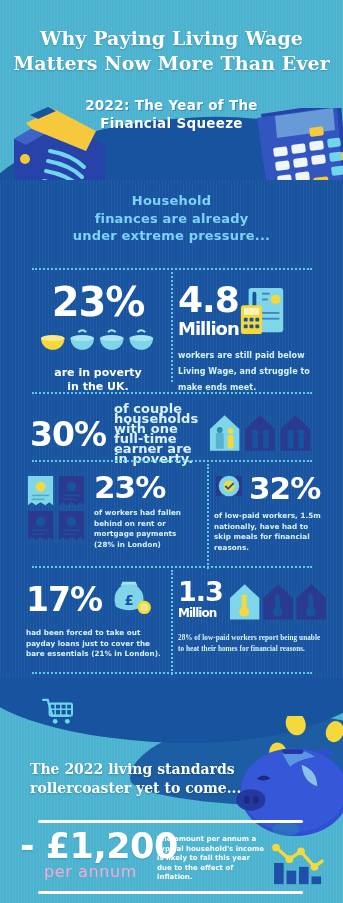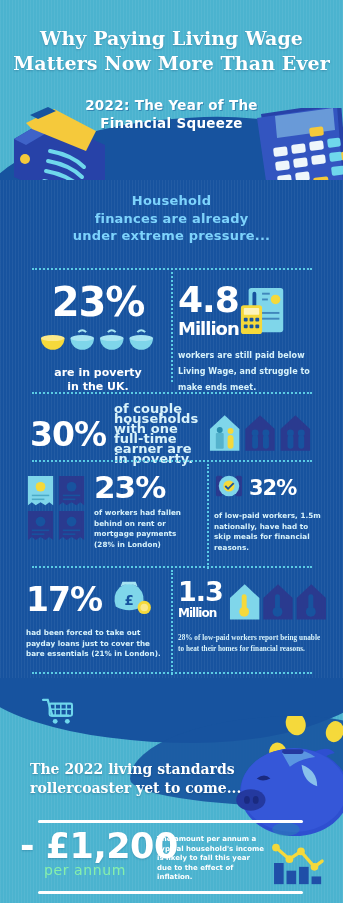--- a/index.html
+++ b/index.html
@@ -183,23 +183,23 @@
     font-family: "DejaVu Sans", sans-serif;
     font-weight: bold;
     font-size: 35px;
     line-height: 28px;
     letter-spacing: -.5px;
     text-shadow: 0 1px 2px rgba(0,50,90,.22);
   }
   .per-annum {
     position: absolute;
     left: 44px; top: 862px;
-    color: #86efac;
-    font-family: "DejaVu Sans", sans-serif;
-    font-size: 14px;
+    color: #f9a8d4;
+    font-family: "DejaVu Sans", sans-serif;
+    font-size: 16px;
     letter-spacing: .6px;
   }
   .amount-note {
     position: absolute;
     left: 157px; top: 835px;
     width: 108px;
     color: #ffffff;
     font-family: "DejaVu Sans", sans-serif;
     font-weight: bold;
     font-size: 7px;
@@ -424,21 +424,21 @@
     <div style="display:flex; align-items:center; gap:5px;">
       <div>
         <svg viewBox="0 0 32 30" width="30" height="28">
           <rect x="2" y="4" width="7" height="22" rx="2" fill="#2a3a8f"></rect>
           <rect x="23" y="4" width="7" height="22" rx="2" fill="#2a3a8f"></rect>
           <circle cx="16" cy="15" r="11" fill="#7fd6ea"></circle>
           <circle cx="16" cy="15" r="6" fill="#f5d93b"></circle>
           <path d="M12 15 l3 3 l6 -6" stroke="#17539f" stroke-width="2" fill="none"></path>
         </svg>
       </div>
-      <div class="stat-big" style="font-size:21px;">32%</div>
+      <div class="stat-big" style="font-size:31px;">32%</div>
     </div>
     <div class="stat-sm" style="margin-top:7px; width:110px;">of low-paid workers, 1.5m nationally, have had to skip meals for financial reasons.</div>
   </div>
 
   <div class="divider" style="left:32px; top:566px; width:280px;"></div>
   <div class="vdiv" style="left:171px; top:570px; height:105px;"></div>
 
   <div style="position:absolute; left:26px; top:578px; width:142px;">
     <div style="display:flex; align-items:center; gap:6px;">
       <div class="stat-big" style="font-size:33px;">17%</div>

